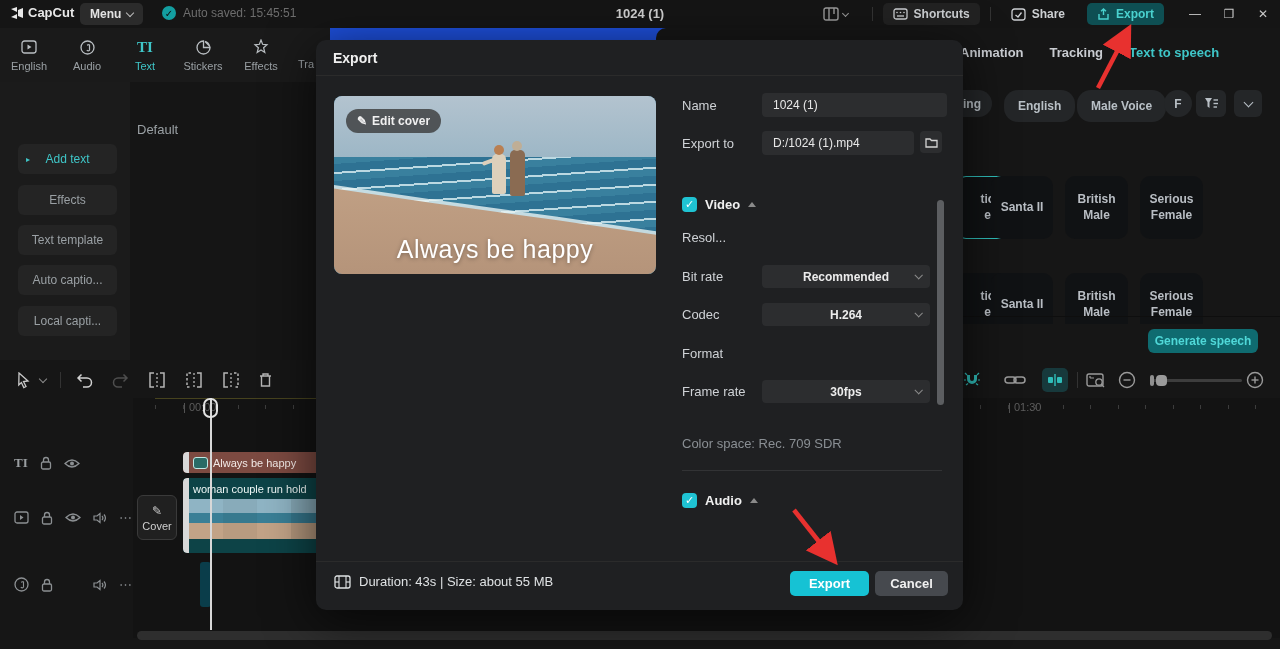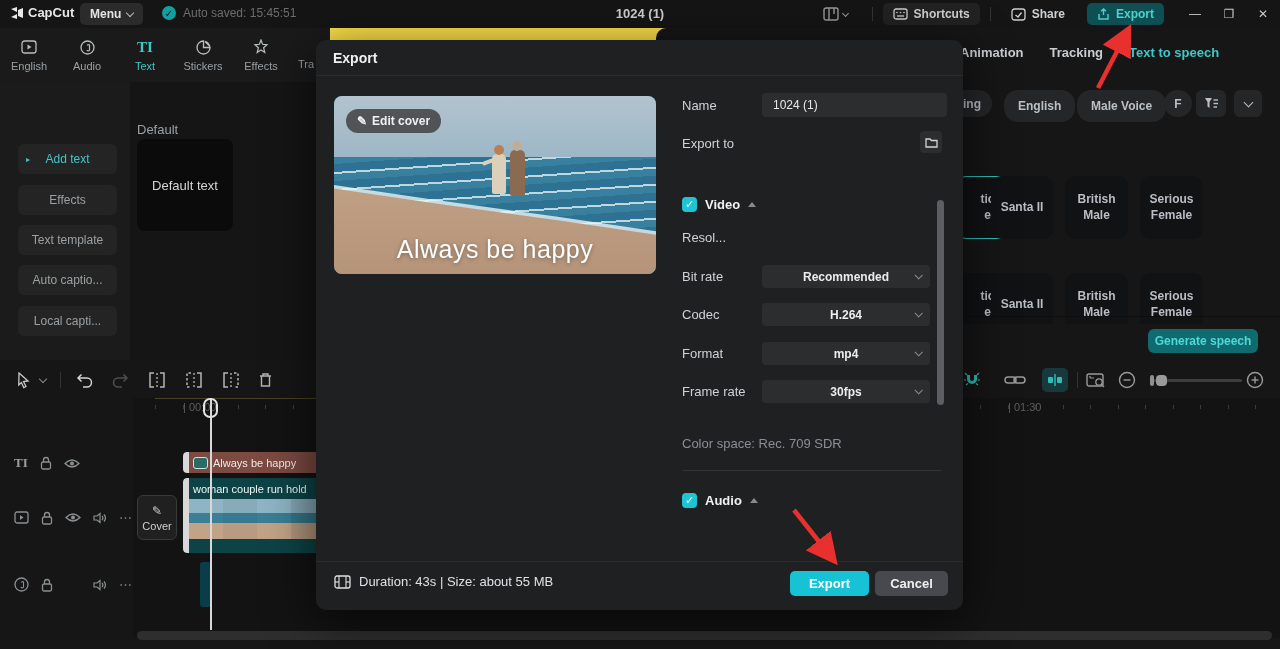--- a/index.html
+++ b/index.html
@@ -1,18 +1,18 @@
 <!DOCTYPE html>
 <html><head>
 <meta charset="utf-8">
 <style>
   * { margin:0; padding:0; box-sizing:border-box; }
   html,body { width:1280px; height:649px; background:#0d0d0d; overflow:hidden;
               font-family:"Liberation Sans", sans-serif; }
-  .app { position:relative; width:1280px; height:591px; background:#fde047; }
+  .app { position:relative; width:1280px; height:591px; background:#1d4ed8; }
 
   
   .titlebar { position:absolute; left:0; top:0; width:1280px; height:28px; background:#151515; }
   .logo { position:absolute; left:10px; top:5px; display:flex; align-items:center; gap:4px;
           color:#e8e8e8; font-weight:bold; font-size:13px; }
   .menu-btn { position:absolute; left:80px; top:3px; height:22px; padding:0 10px; background:#2b2b2b;
           border-radius:5px; display:flex; align-items:center; gap:6px; color:#e3e3e3;
           font-size:12px; font-weight:bold; }
   .autosave { position:absolute; left:162px; top:6px; display:flex; align-items:center; gap:7px;
           color:#6d6d6d; font-size:12px; }
@@ -286,23 +286,20 @@
           <span>Text template</span>
         </div>
         <div class="side-btn" style="top:183px">
           <span>Auto captio...</span>
         </div>
         <div class="side-btn" style="top:224px">
           <span>Local capti...</span>
         </div>
       </div>
       <div class="lp-content-title">Default</div>
-      <div class="default-card">
-        <span>Default text</span>
-      </div>
     </div>
   </div>
 
   <div class="right-panel">
     <div class="rp-tabs">
       <span class="rp-tab">Animation</span>
       <span class="rp-tab">Tracking</span>
       <span class="rp-tab active">Text to speech</span>
     </div>
     <div class="chip" style="left:296px;width:40px;padding:0 8px;border-radius:0 14px 14px 0">
@@ -611,20 +608,23 @@
         <span>Edit cover</span>
       </div>
     </div>
 
     <span class="frm-label" style="top:58px">Name</span>
     <div class="frm-input" style="left:446px;top:53px;width:185px">
       <span>1024 (1)</span>
     </div>
 
     <span class="frm-label" style="top:96px">Export to</span>
+    <div class="frm-input" style="left:446px;top:91px;width:152px">
+      <span>D:/1024 (1).mp4</span>
+    </div>
     <div class="folder-btn" style="top:91px">
       <svg width="13" height="11" viewBox="0 0 13 11">
           <path d="M1 2 L5 2 L6.5 3.5 L12 3.5 L12 10 L1 10 Z" fill="none" stroke="#d5d5d5" stroke-width="1.3"></path>
         </svg>
     </div>
 
     <div class="sect" style="top:157px">
       <span class="checkbox">✓</span>
       <span class="sect-title">Video</span>
       <span class="caret-up"></span>
@@ -635,24 +635,20 @@
     <div class="dd" style="top:225px">
       <span>Recommended</span>
         <span class="chev"></span>
     </div>
     <span class="row-label" style="top:267px">Codec</span>
     <div class="dd" style="top:263px">
       <span>H.264</span>
         <span class="chev"></span>
     </div>
     <span class="row-label" style="top:306px">Format</span>
-    <div class="dd" style="top:302px">
-      <span>mp4</span>
-        <span class="chev"></span>
-    </div>
     <span class="row-label" style="top:344px">Frame rate</span>
     <div class="dd" style="top:340px">
       <span>30fps</span>
         <span class="chev"></span>
     </div>
 
     <div class="dlg-scroll"></div>
     <div class="colorspace">Color space: Rec. 709 SDR</div>
     <div class="dlg-div"></div>
 

